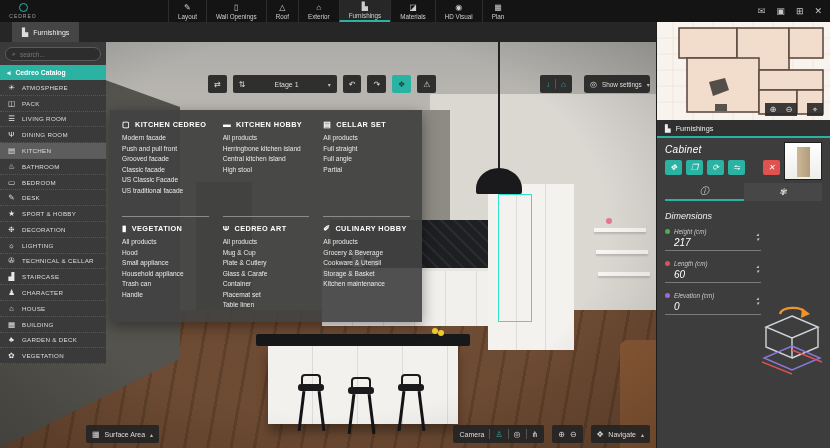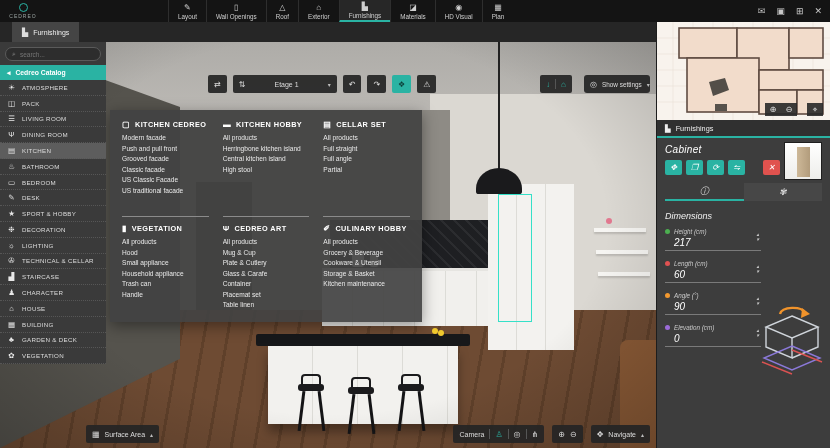--- a/index.html
+++ b/index.html
@@ -549,31 +549,20 @@
           <span class="lab">Length (cm)</span>
           </div>
         <div class="val">60</div>
         <div class="spin">
           <span>▴</span>
           <span>▾</span>
           </div>
       </div>
       <div class="fld">
         <div class="lr">
-            <span class="dot" style="background:#f2982f"></span>
-          <span class="lab">Angle (°)</span>
-          </div>
-        <div class="val">90</div>
-        <div class="spin">
-          <span>▴</span>
-          <span>▾</span>
-          </div>
-      </div>
-      <div class="fld">
-        <div class="lr">
             <span class="dot" style="background:#9b6bd9"></span>
           <span class="lab">Elevation (cm)</span>
           </div>
         <div class="val">0</div>
         <div class="spin">
           <span>▴</span>
           <span>▾</span>
           </div>
       </div>
 

